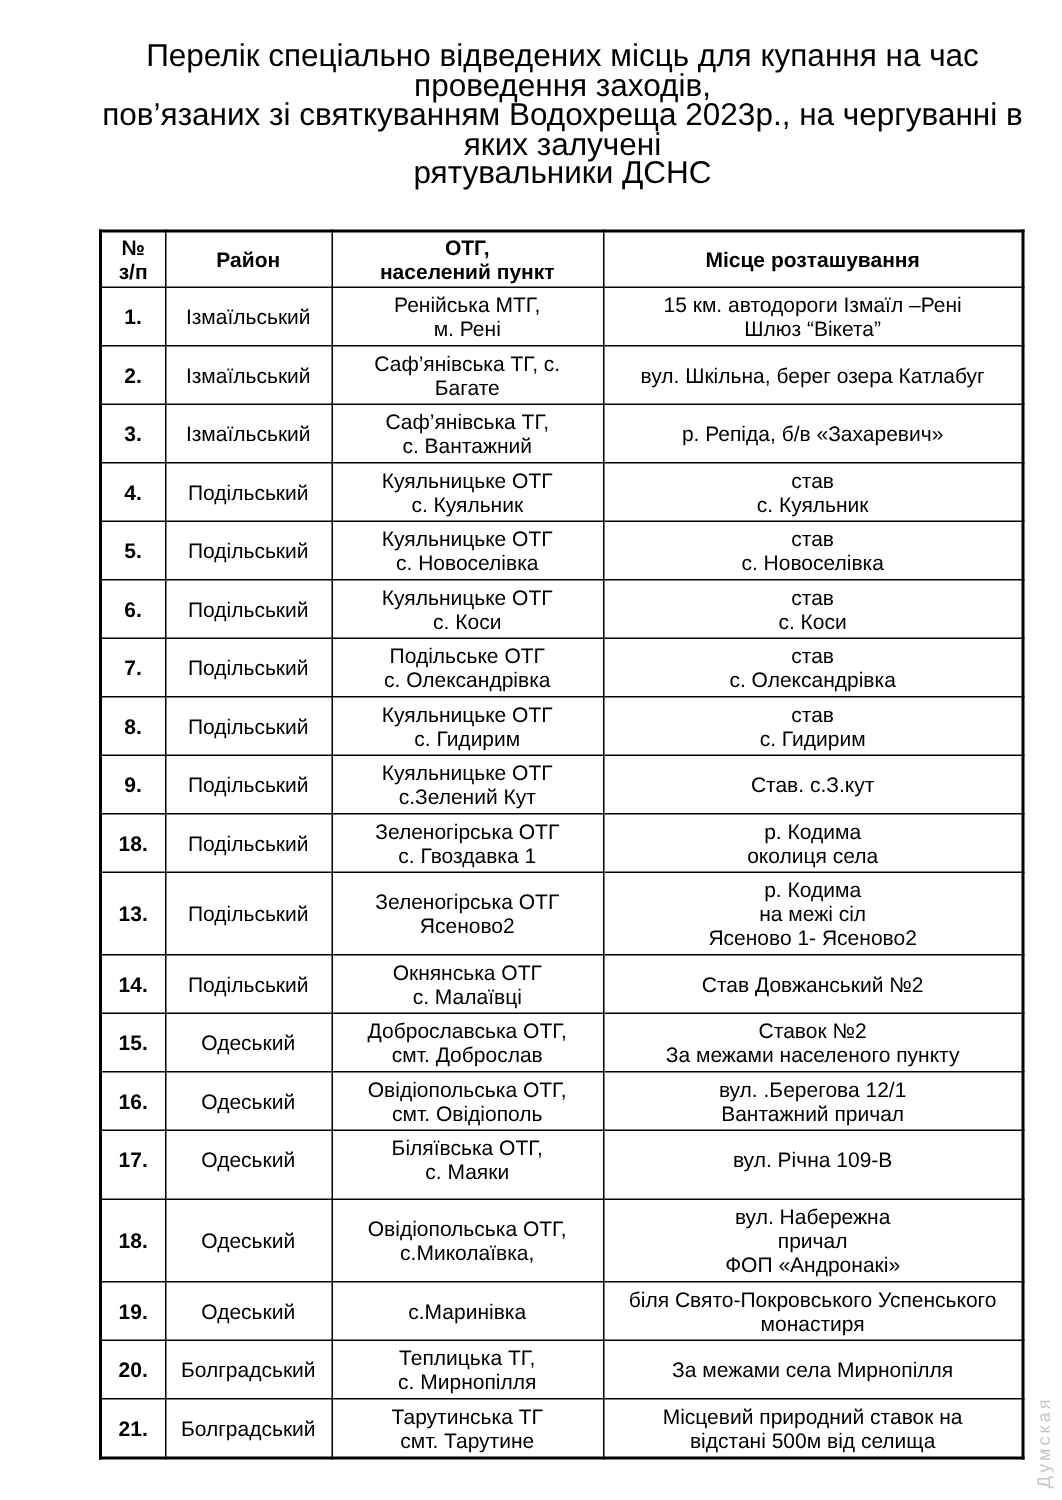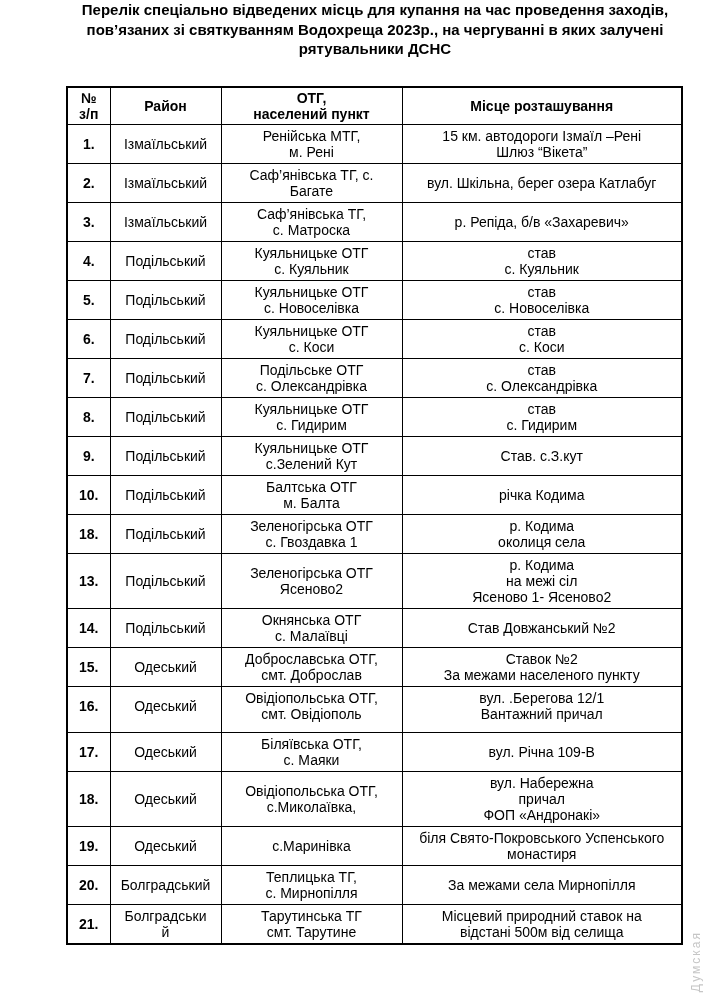--- a/index.html
+++ b/index.html
@@ -10,24 +10,25 @@
     color: #000000;
     font-family: "Liberation Sans", sans-serif;
     position: relative;
     overflow: hidden;
   }
   .page {
     width: 618px;
     margin-left: 66px;
   }
   .doc-title {
+    margin-top: 28px;
     margin-bottom: 27px;
     text-align: center;
-    font-weight: bold;
-    font-size: 15px;
+    font-weight: normal;
+    font-size: 21px;
     line-height: 19.5px;
     white-space: pre-line;
   }
   table.places {
     table-layout: fixed;
     border-collapse: collapse;
     width: 615px;
     border: 2px solid #000;
   }
   col.c1 { width: 43px; }
@@ -106,21 +107,21 @@
     <td class="c-district">Ізмаїльський</td>
     <td class="c-community">Саф’янівська ТГ, с.
 Багате</td>
     <td class="c-location">вул. Шкільна, берег озера Катлабуг</td>
   </tr>
 
   <tr>
     <td class="c-num">3.</td>
     <td class="c-district">Ізмаїльський</td>
     <td class="c-community">Саф’янівська ТГ,
-с. Матроска</td>
+с. Вантажний</td>
     <td class="c-location">р. Репіда, б/в «Захаревич»</td>
   </tr>
 
   <tr>
     <td class="c-num">4.</td>
     <td class="c-district">Подільський</td>
     <td class="c-community">Куяльницьке ОТГ
 с. Куяльник</td>
     <td class="c-location">став
 с. Куяльник</td>
@@ -163,27 +164,20 @@
   </tr>
 
   <tr>
     <td class="c-num">9.</td>
     <td class="c-district">Подільський</td>
     <td class="c-community">Куяльницьке ОТГ
 с.Зелений Кут</td>
     <td class="c-location">Став. с.З.кут</td>
   </tr>
 
-  <tr>
-    <td class="c-num">10.</td>
-    <td class="c-district">Подільський</td>
-    <td class="c-community">Балтська ОТГ
-м. Балта</td>
-    <td class="c-location">річка Кодима</td>
-  </tr>
 
 
   <tr>
     <td class="c-num">18.</td>
     <td class="c-district">Подільський</td>
     <td class="c-community">Зеленогірська ОТГ
 с. Гвоздавка 1</td>
     <td class="c-location">р. Кодима
 околиця села</td>
   </tr>

